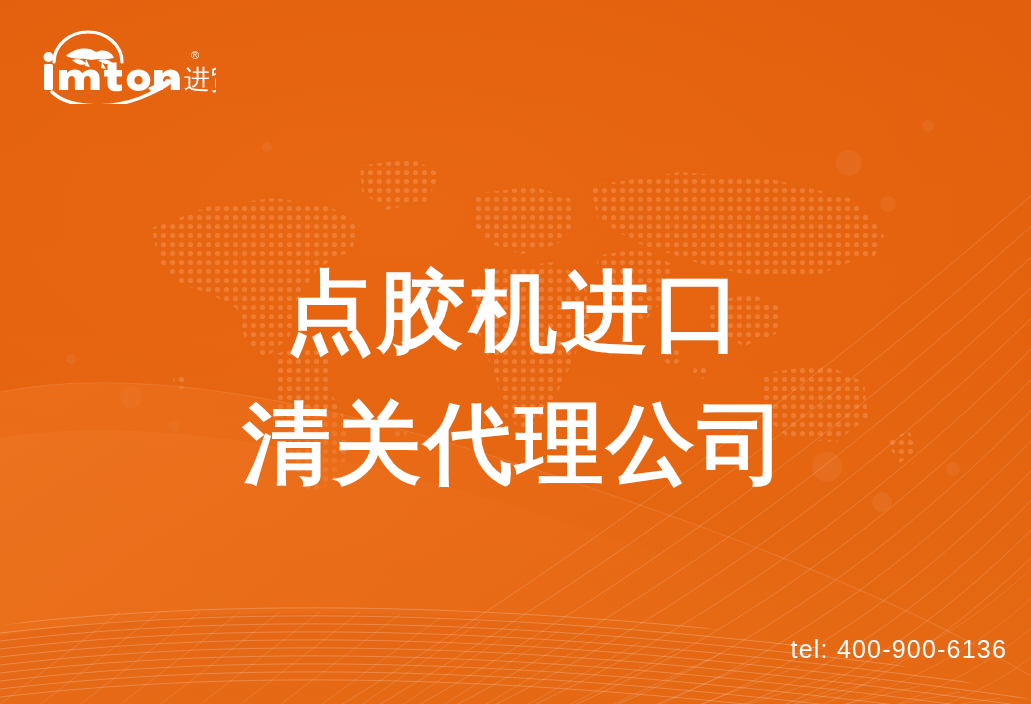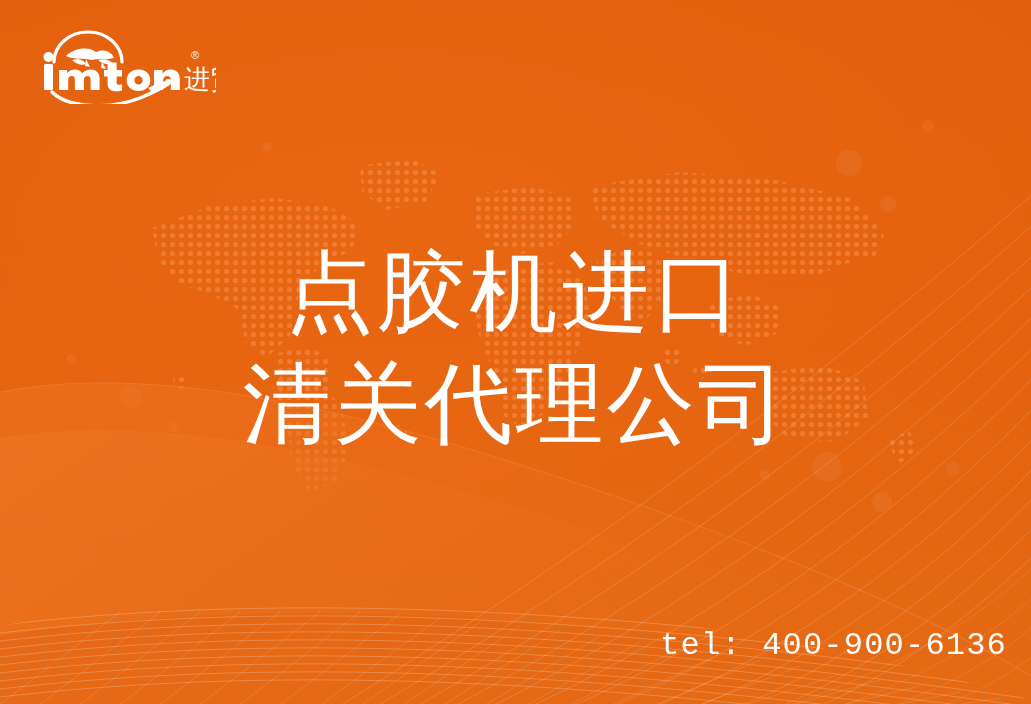--- a/index.html
+++ b/index.html
@@ -60,33 +60,33 @@
     position:absolute;left:0;top:236px;width:1031px;
     text-align:center;
     color:#ffffff;
     font-family:"Liberation Sans","DejaVu Sans",sans-serif;
   }
   .hl-line{
     display:block;
     font-size:88px;
     line-height:112px;
     letter-spacing:4px;
-    font-weight:400;
+    font-weight:700;
     white-space:nowrap;
+    margin-top:20px;
   }
   .hl-line.l2{letter-spacing:3px;text-align:center;}
 
   
   #phone{
     position:absolute;right:24px;bottom:40px;
     color:#ffffff;
-    font-size:32px;
+    font-size:25px;
     letter-spacing:1.2px;
     white-space:nowrap;
-    font-family:Liberation Mono, monospace;
   }
 </style>
 </head>
 <body>
 
 <div id="stage">
 
   <div class="layer base-sheen"></div>
 
   <div class="layer dotmap">

